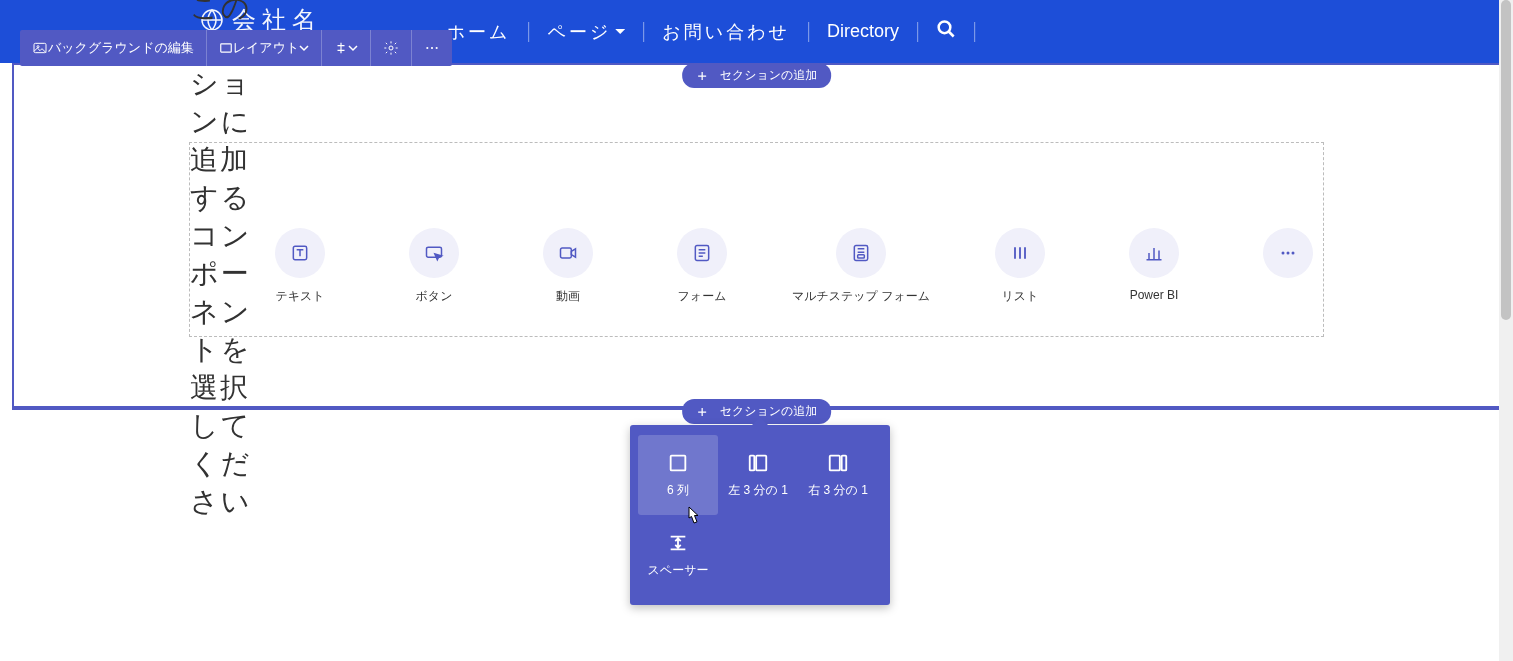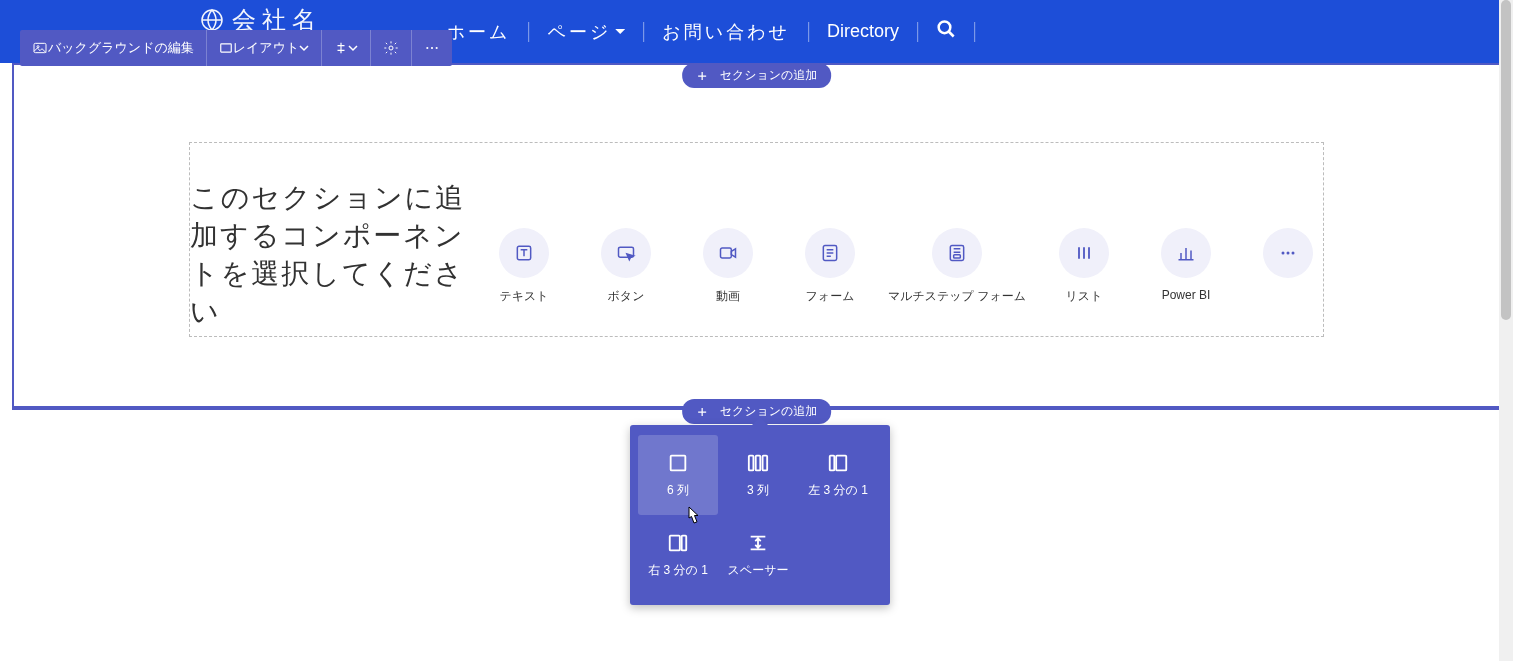--- a/index.html
+++ b/index.html
@@ -119,21 +119,21 @@
     padding-top: 30px;
   }
   .component-picker .title {
     font-size: 28px;
     color: #323232;
     letter-spacing: 2px;
     font-weight: 300;
   }
   .component-row {
     display: flex;
-    gap: 32px;
+    gap: 64px;
     margin-top: 24px;
   }
   .comp {
     display: flex;
     flex-direction: column;
     align-items: center;
     gap: 10px;
     cursor: pointer;
     width: 70px;
   }
@@ -406,28 +406,20 @@
 
 <div class="layout-popup">
   <div class="layout-opt hover">
     <svg width="22" height="22" viewBox="0 0 24 24" fill="none" stroke="#fff" stroke-width="2">
         <rect x="4" y="4" width="16" height="16" rx="1"></rect>
       </svg>
     <span>6 列</span>
   </div>
   <div class="layout-opt">
     <svg width="22" height="22" viewBox="0 0 24 24" fill="none" stroke="#fff" stroke-width="2">
-        <rect x="2" y="4" width="5" height="16" rx="1"></rect>
-        <rect x="9.5" y="4" width="5" height="16" rx="1"></rect>
-        <rect x="17" y="4" width="5" height="16" rx="1"></rect>
-      </svg>
-    <span>3 列</span>
-  </div>
-  <div class="layout-opt">
-    <svg width="22" height="22" viewBox="0 0 24 24" fill="none" stroke="#fff" stroke-width="2">
         <rect x="3" y="4" width="5" height="16" rx="1"></rect>
         <rect x="10" y="4" width="11" height="16" rx="1"></rect>
       </svg>
     <span>左 3 分の 1</span>
   </div>
   <div class="layout-opt">
     <svg width="22" height="22" viewBox="0 0 24 24" fill="none" stroke="#fff" stroke-width="2">
         <rect x="3" y="4" width="11" height="16" rx="1"></rect>
         <rect x="16" y="4" width="5" height="16" rx="1"></rect>
       </svg>

